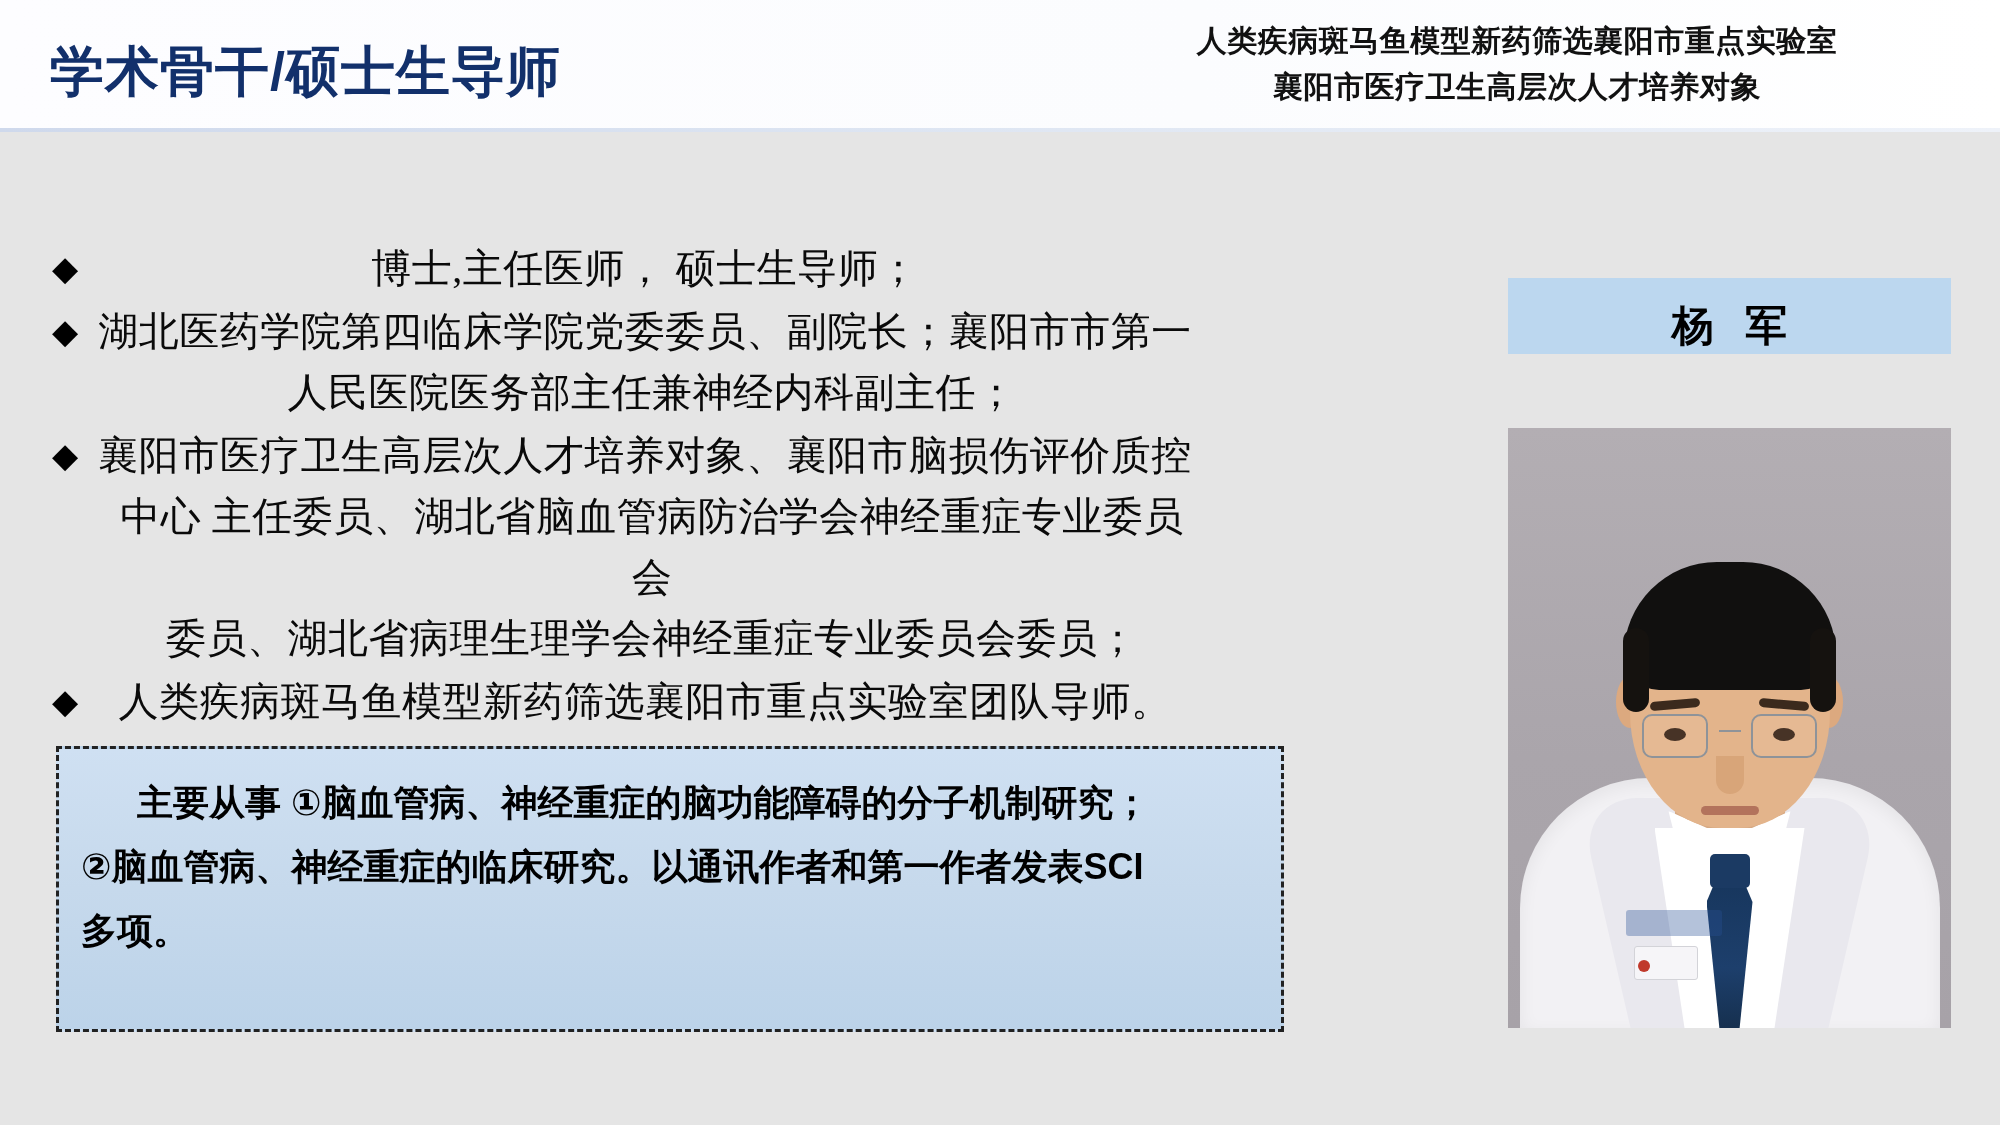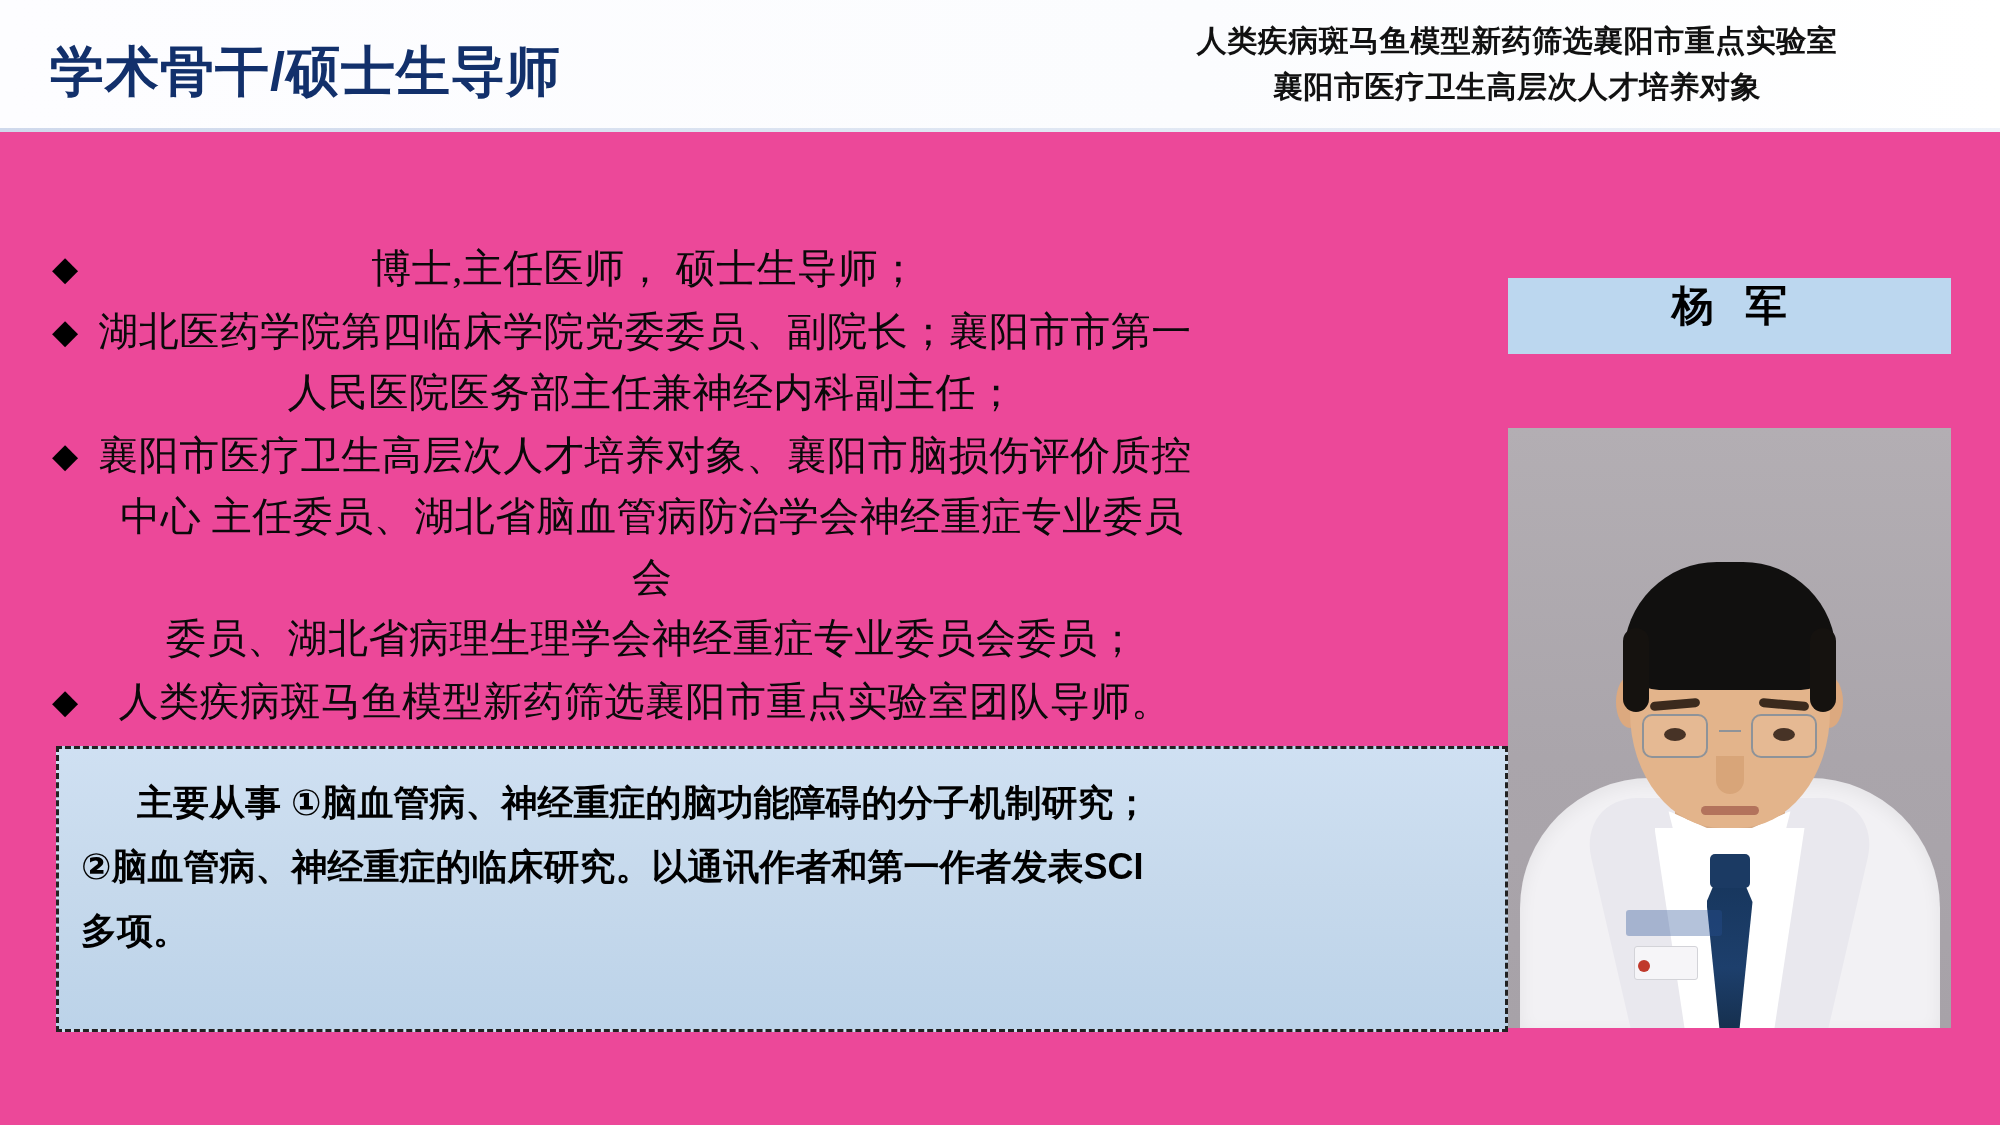--- a/index.html
+++ b/index.html
@@ -9,21 +9,21 @@
     height: 1125px;
     overflow: hidden;
     background: #ffffff;
     font-family: "Liberation Sans", "DejaVu Sans", sans-serif;
   }
 
   #slide {
     position: relative;
     width: 2000px;
     height: 1125px;
-    background: #ec4899;
+    background: #e5e5e5;
   }
 
   
   #header {
     position: absolute;
     left: 0; top: 0;
     width: 2000px;
     height: 132px;
     background: linear-gradient(to right, #fdfdff 0%, #fbfcfe 60%, #ffffff 100%);
   }
@@ -104,21 +104,21 @@
   .bullet-text .cont {
     display: block;
     padding-left: 14px;
   }
 
   
   #highlight-box {
     position: absolute;
     left: 56px;
     top: 746px;
-    width: 1452px;
+    width: 1228px;
     height: 286px;
     background: linear-gradient(to bottom, #cfe0f2 0%, #c6d9ec 50%, #bcd3e9 100%);
     border: 3px dashed #222222;
     padding: 22px 26px 10px 22px;
   }
   .box-line {
     font-size: 36px;
     font-weight: bold;
     line-height: 64px;
     color: #000000;
@@ -130,21 +130,21 @@
 
   
   #name-banner {
     position: absolute;
     left: 1508px;
     top: 278px;
     width: 443px;
     height: 76px;
     background: #bcd7ef;
     display: flex;
-    align-items: flex-start;
+    align-items: flex-end;
     justify-content: center;
   }
   #name-banner-text {
     font-size: 42px;
     font-weight: bold;
     color: #000000;
     letter-spacing: 10px;
     text-indent: 10px;
     font-family: "Liberation Sans", "DejaVu Sans", sans-serif;
   }

